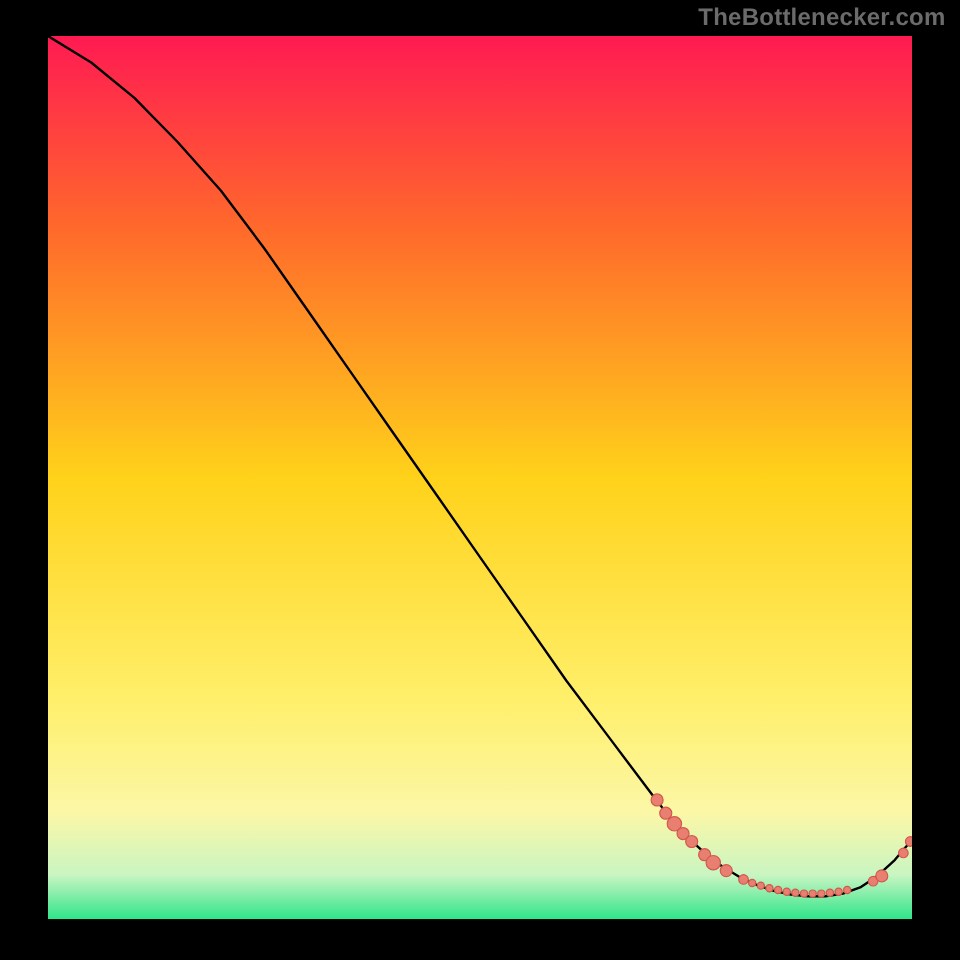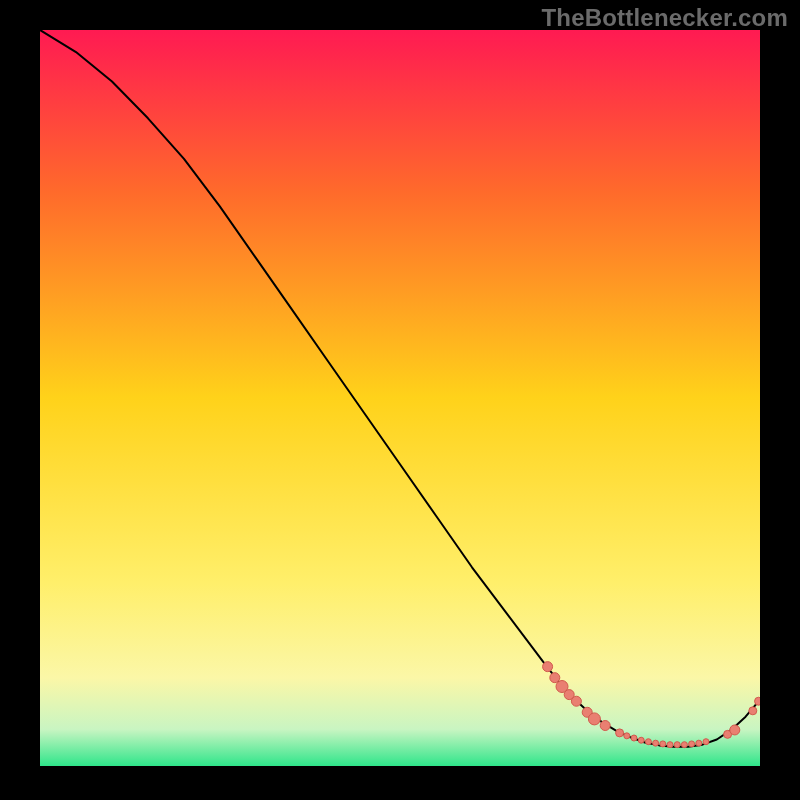--- a/index.html
+++ b/index.html
@@ -8,21 +8,21 @@
     position: relative;
     width: 800px;
     height: 800px;
     background: #000;
   }
   .attribution {
     position: absolute;
     top: 4px;
     right: 12px;
     font-family: Arial, Helvetica, sans-serif;
-    font-size: 24px;
+    font-size: 20px;
     font-weight: 600;
     color: #6b6b6b;
     letter-spacing: 0.2px;
     user-select: none;
   }
   .plot {
     position: absolute;
     left: 40px;
     top: 30px;
     width: 720px;

